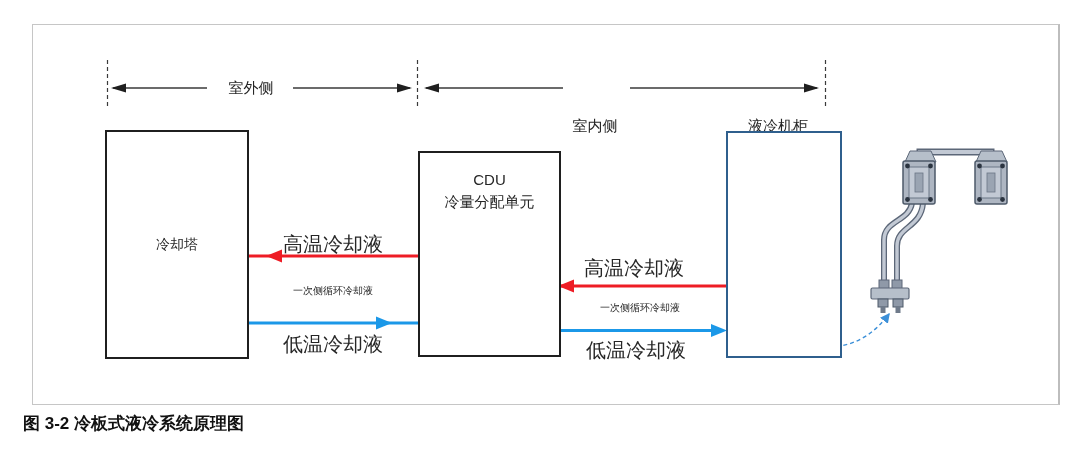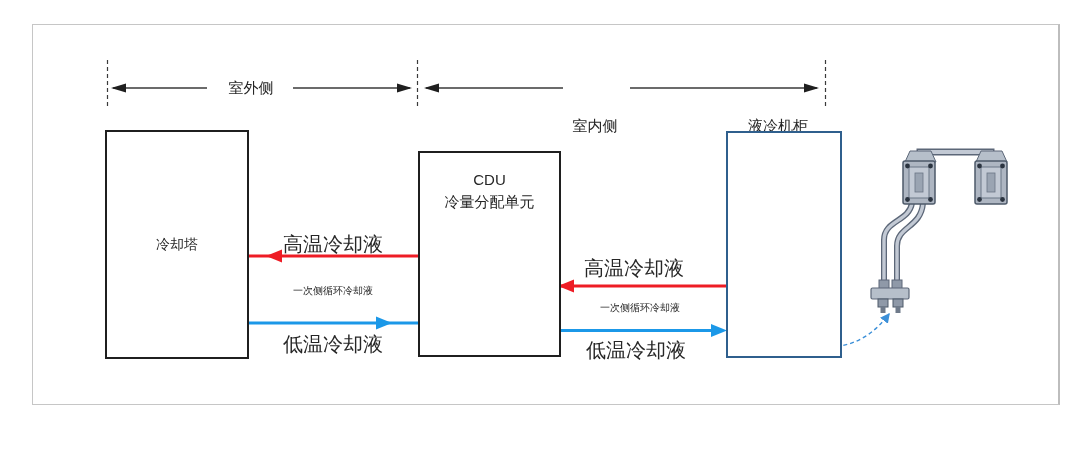--- a/index.html
+++ b/index.html
@@ -228,13 +228,14 @@
   <div class="label" style="left:778px;top:118px;">液冷机柜</div>
   <div id="cabinet-box" class="abs"></div>
 
   <div class="label flow-label" style="left:333px;top:233px;">高温冷却液</div>
   <div class="label loop-label" style="left:333px;top:285px;">一次侧循环冷却液</div>
   <div class="label flow-label" style="left:333px;top:333px;">低温冷却液</div>
   <div class="label flow-label" style="left:634px;top:257px;">高温冷却液</div>
   <div class="label loop-label" style="left:640px;top:302px;">一次侧循环冷却液</div>
   <div class="label flow-label" style="left:636px;top:339px;">低温冷却液</div>
 
+  <div id="caption">图 3-2 冷板式液冷系统原理图</div>
 </div>
 
 </body></html>

